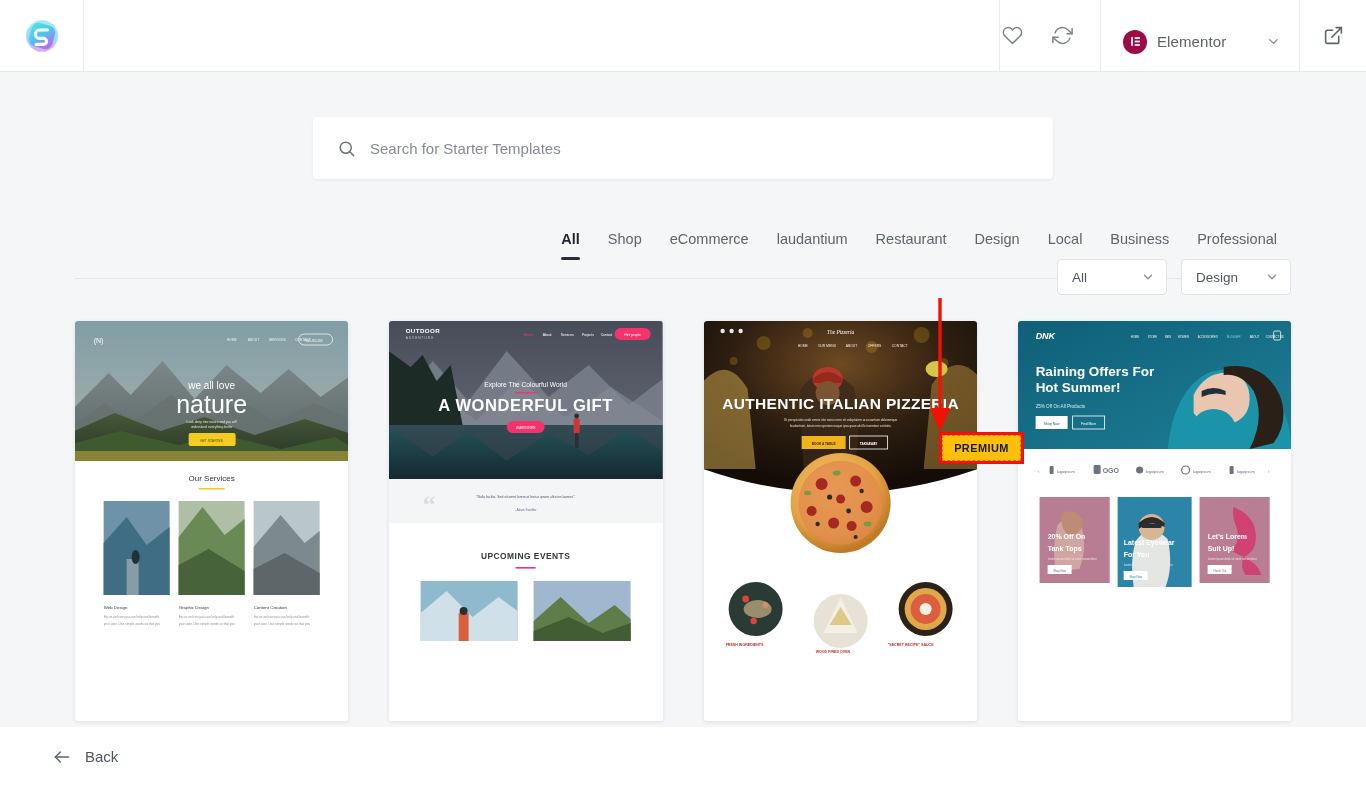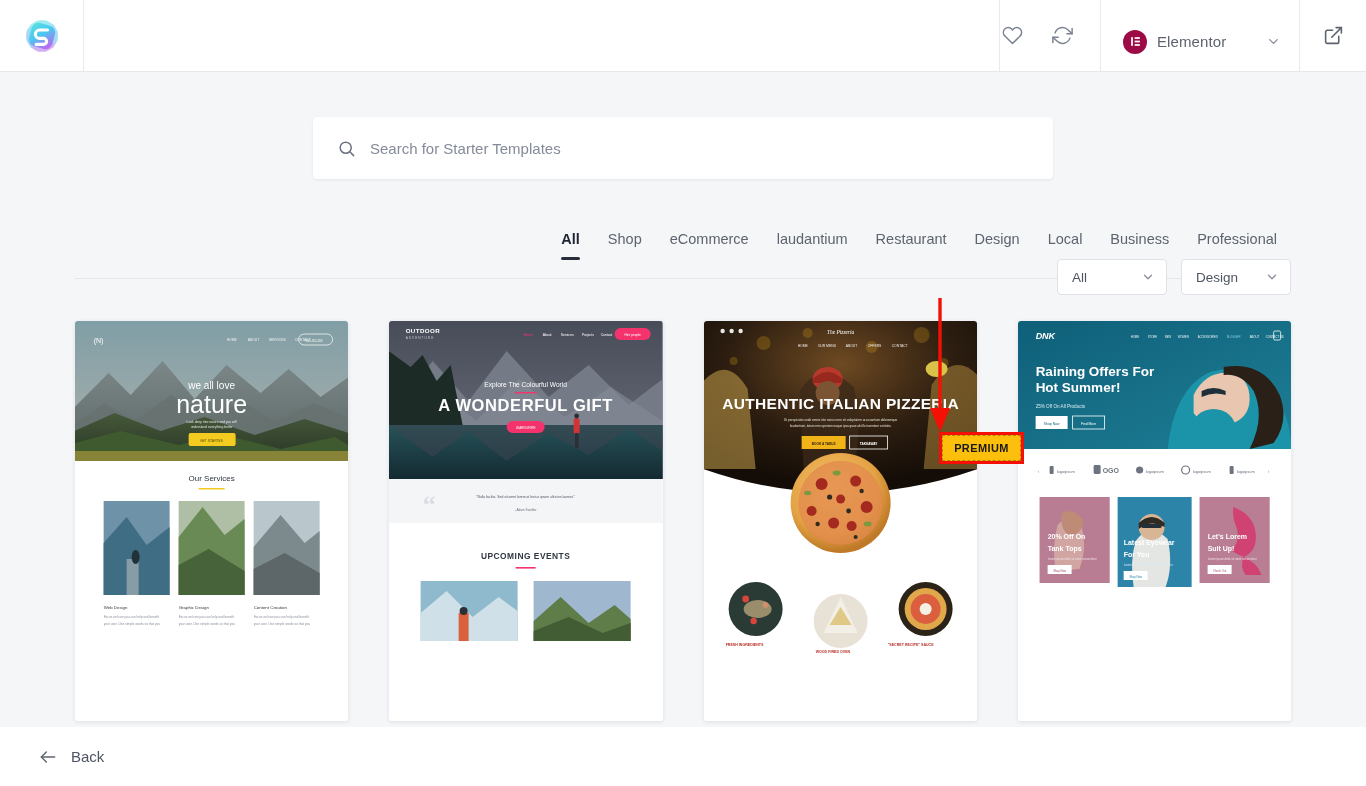--- a/index.html
+++ b/index.html
@@ -178,21 +178,21 @@
     z-index: 29;
     pointer-events: none;
   }
 
   
   .bottombar {
     position: absolute; bottom: 0; left: 0;
     width: 1366px; height: 59px;
     background: #ffffff;
     display: flex; align-items: center;
-    padding-left: 38px;
+    padding-left: 52px;
     z-index: 41;
   }
   .back-btn {
     display: flex; align-items: center; gap: 13px;
     font-size: 15px; color: #4d5462;
     cursor: pointer;
   }
   .back-btn svg { color: #5d6470; display:block; }
 </style>
 </head>

